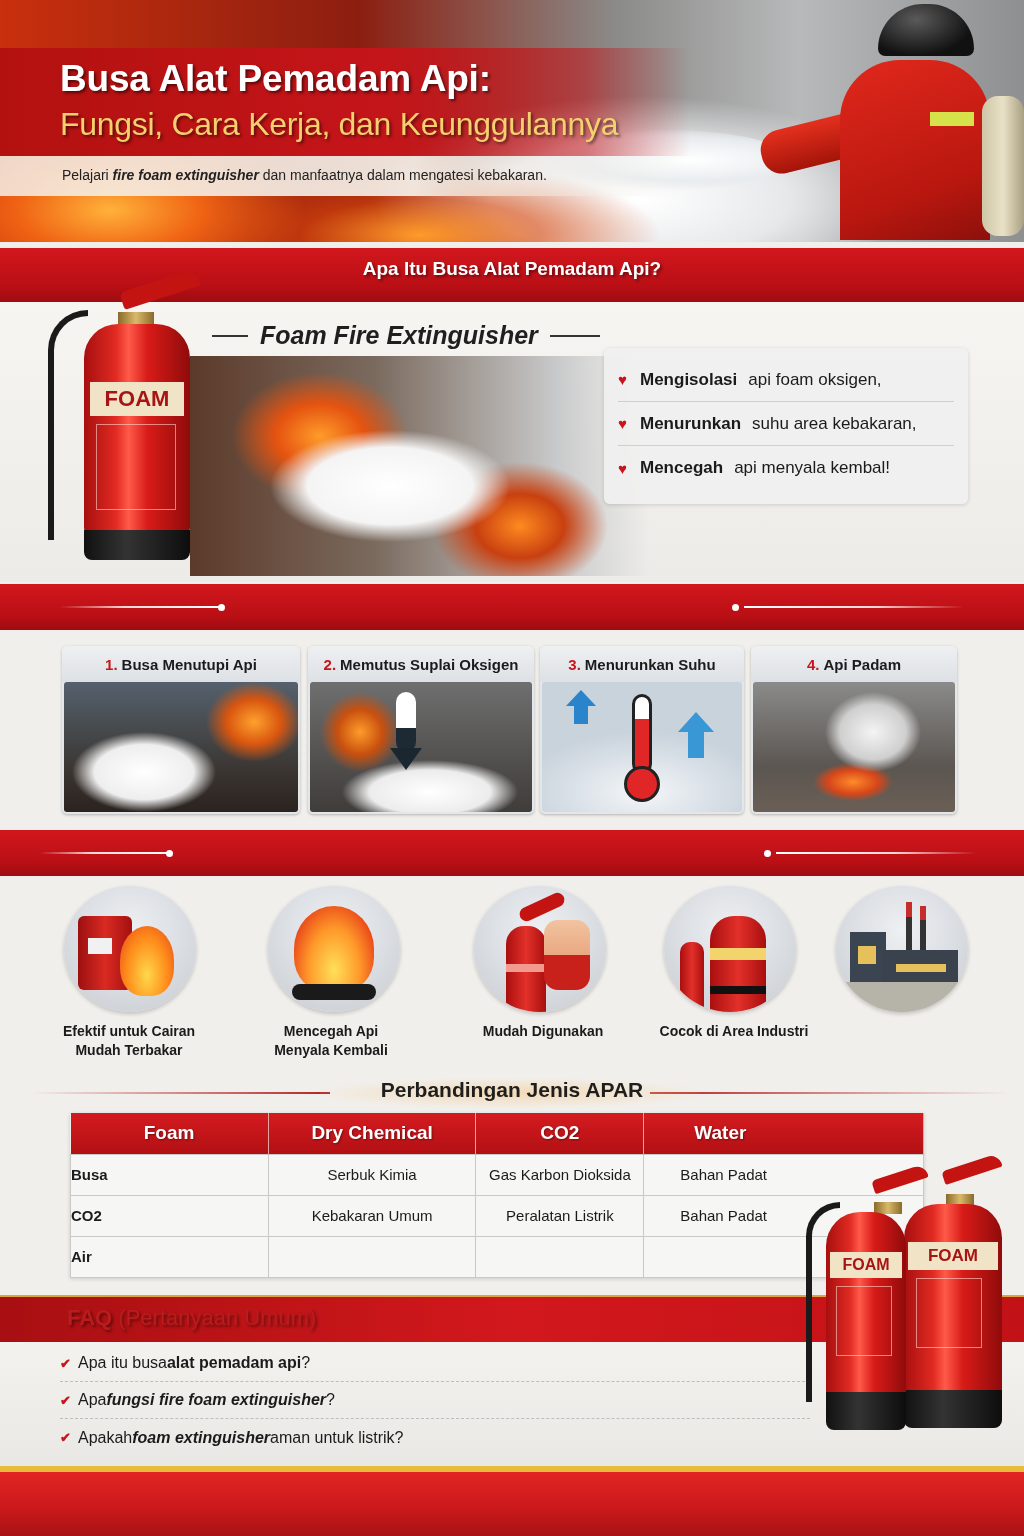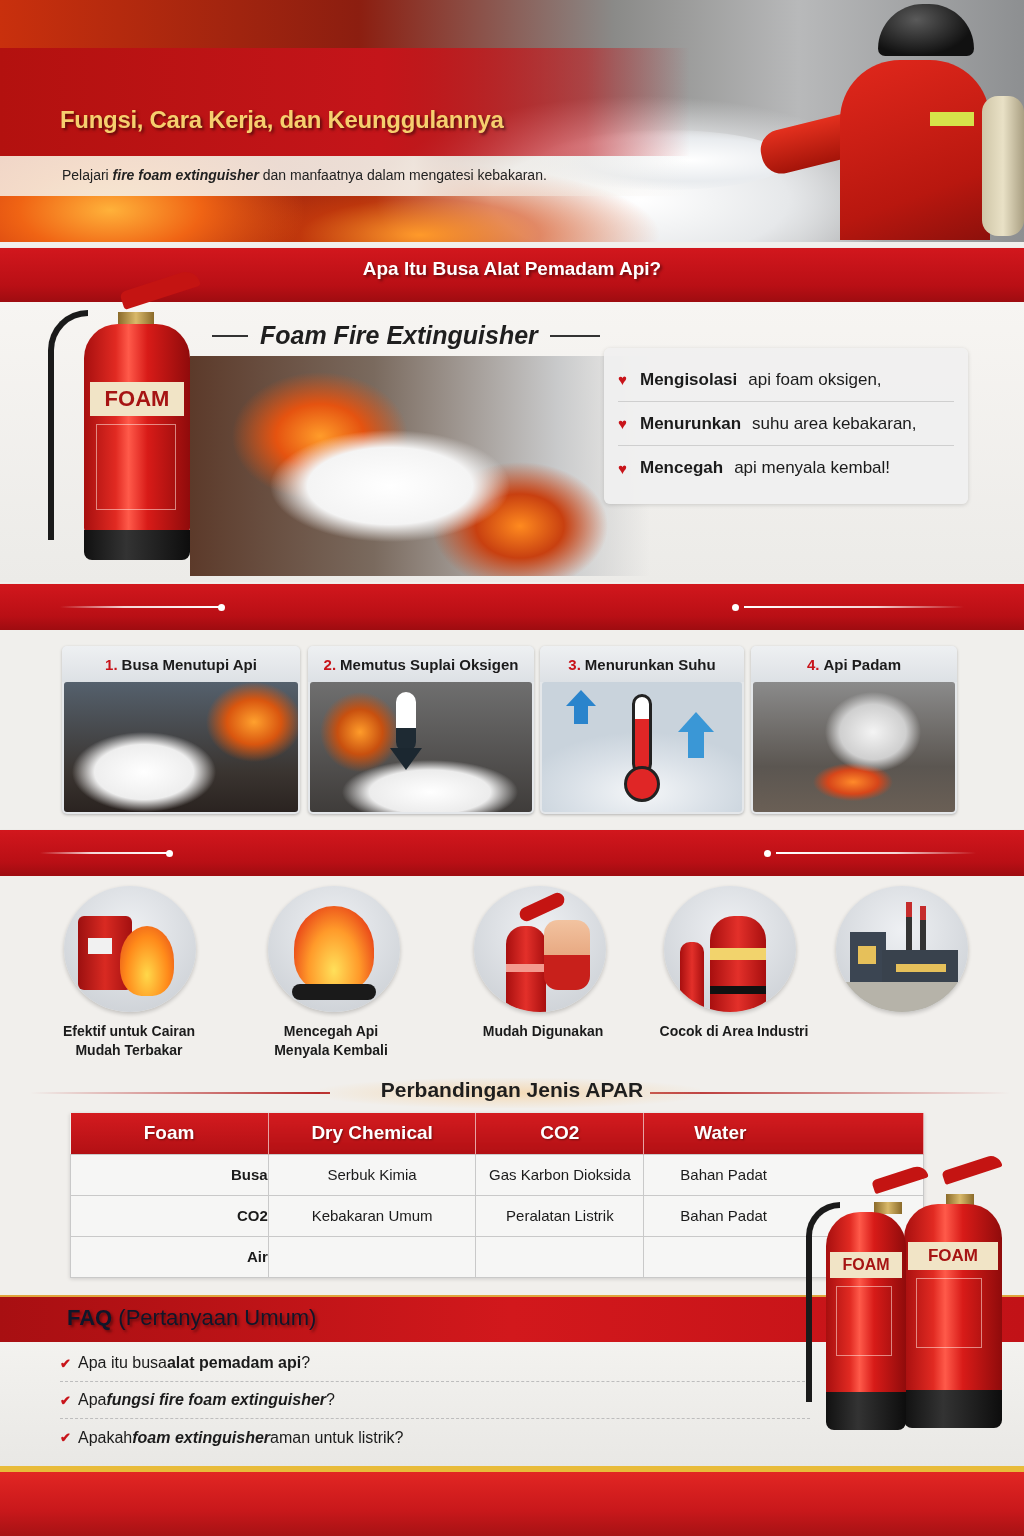--- a/index.html
+++ b/index.html
@@ -7,21 +7,21 @@
 .abs{position:absolute}
 
 #hero{left:0;top:0;width:1024px;height:242px;overflow:hidden;
  background:
   radial-gradient(ellipse 260px 120px at 110px 210px,#ffb23a 0%,#f06414 35%,rgba(180,40,10,0) 75%),
   radial-gradient(ellipse 300px 90px at 420px 235px,#ff9a2a 0%,rgba(220,70,10,.6) 40%,rgba(0,0,0,0) 80%),
   radial-gradient(ellipse 330px 130px at 640px 200px,#ffffff 0%,#e6e8ea 45%,rgba(200,200,200,0) 80%),
   linear-gradient(90deg,#c9300d 0%,#8c1e10 35%,#8a8a88 60%,#b8b9ba 78%,#8d8f91 100%)}
 #hero-band{left:0;top:48px;width:690px;height:108px;background:linear-gradient(90deg,#b3110f 0%,#c4151a 55%,rgba(196,21,26,.55) 85%,rgba(196,21,26,0) 100%)}
 #hero-title{left:60px;top:58px;font-size:37px;font-weight:700;color:#fff;text-shadow:2px 2px 3px rgba(0,0,0,.55);letter-spacing:-.2px}
-#hero-subtitle{left:60px;top:106px;font-size:24px;font-weight:700;color:#f6cf6e;text-shadow:2px 2px 3px rgba(0,0,0,.5);letter-spacing:-.3px}
+#hero-subtitle{left:60px;top:106px;font-size:32px;font-weight:400;color:#f6cf6e;text-shadow:2px 2px 3px rgba(0,0,0,.5);letter-spacing:-.3px}
 #hero-strip{left:0;top:156px;width:690px;height:40px;background:linear-gradient(90deg,rgba(245,240,232,.85),rgba(245,240,232,.92) 60%,rgba(245,240,232,0))}
 #hero-lead{left:62px;top:167px;font-size:14px;color:#222}
 #hero-lead b{font-style:italic;font-weight:700}
 
 #ff-hose{left:540px;top:130px;width:250px;height:60px;border-radius:50%;background:radial-gradient(ellipse at 60% 50%,#fff,#e9ecef 50%,rgba(255,255,255,0) 75%)}
 #ff-body{left:840px;top:60px;width:150px;height:180px;border-radius:60px 60px 0 0;background:linear-gradient(160deg,#e1281c,#b8170f 70%,#8d100b)}
 #ff-arm{left:760px;top:120px;width:120px;height:44px;border-radius:20px;background:linear-gradient(180deg,#e4301e,#a41409);transform:rotate(-14deg)}
 #ff-stripe{left:930px;top:112px;width:44px;height:14px;background:#d6e24a}
 #ff-helmet{left:878px;top:4px;width:96px;height:52px;border-radius:50px 50px 8px 8px;background:radial-gradient(ellipse at 40% 30%,#5a5a5a,#111 70%)}
 #ff-tank{left:982px;top:96px;width:42px;height:140px;border-radius:16px;background:linear-gradient(90deg,#cfc6a8,#e9e1c6,#a99f82)}
@@ -63,42 +63,43 @@
 
 #adv-panel{left:0;top:876px;width:1024px;height:200px;background:#f1efec}
 .adv{position:absolute;top:886px;width:132px;height:126px;border-radius:50%;overflow:hidden;background:radial-gradient(circle at 50% 35%,#eef0f3,#cfd3d8 80%);box-shadow:0 2px 4px rgba(0,0,0,.2)}
 .adv-label{position:absolute;top:1022px;width:170px;text-align:center;font-size:14px;font-weight:700;color:#1b1b1b;line-height:19px}
 
 #cmp-glow{left:320px;top:1078px;width:380px;height:30px;background:radial-gradient(ellipse at center,#f3d9b5 0%,rgba(243,217,181,0) 75%)}
 #cmp-title{left:0;width:1024px;top:1078px;text-align:center;font-size:21px;font-weight:700;color:#1e1e1e}
 #cmp-table{left:70px;top:1113px;width:854px;border-collapse:collapse;box-shadow:0 1px 4px rgba(0,0,0,.15)}
 #cmp-table th{height:41px;background:linear-gradient(180deg,#d41b1f,#b21014);color:#fff;font-size:19px;font-weight:700;text-shadow:1px 1px 2px rgba(0,0,0,.4);border-right:1px solid #e7a3a3}
 #cmp-table td{height:41px;background:rgba(246,246,245,.95);border:1px solid #c9c9c9;font-size:15px;text-align:center;color:#1b1b1b}
-#cmp-table td.c0{text-align:right;font-weight:700}
+#cmp-table td.c0{text-align:left;font-weight:700}
 #cmp-table td.c3{font-weight:400}
 
 #faq-banner{left:0;top:1295px;width:1024px;height:47px;background:linear-gradient(90deg,#a80f12,#d2181c 50%,#c21217);border-top:2px solid #e0a43b}
-#faq-title{left:67px;top:1305px;font-size:22px;color:#0f172a;text-shadow:2px 2px 3px rgba(0,0,0,.45)}
+#faq-title{left:67px;top:1305px;font-size:22px;color:#b91c1c;text-shadow:2px 2px 3px rgba(0,0,0,.45)}
 #faq-title b{font-weight:700}
 #faq-panel{left:0;top:1342px;width:1024px;height:124px;background:linear-gradient(180deg,#f3f2ef,#e9e8e5)}
 .faq{position:absolute;left:60px;width:750px;height:37px;display:flex;align-items:center;font-size:16px;color:#1b1b1b;border-bottom:1px dashed #bdbdbd}
 .faq .ck{color:#c8141a;font-size:13px;width:18px;font-weight:700}
 #footer{left:0;top:1466px;width:1024px;height:70px;border-top:6px solid #e8bb3a;background:linear-gradient(180deg,#e22623,#c9181b 60%,#a61214)}
 </style>
 </head>
 <body>
 
 <div id="hero" class="abs">
   <div id="ff-hose" class="abs"></div>
   <div id="ff-arm" class="abs"></div>
   <div id="ff-body" class="abs"></div>
   <div id="ff-stripe" class="abs"></div>
   <div id="ff-helmet" class="abs"></div>
   <div id="ff-tank" class="abs"></div>
   <div id="hero-band" class="abs"></div>
+  <div id="hero-title" class="abs">Busa Alat Pemadam Api:</div>
   <div id="hero-subtitle" class="abs">Fungsi, Cara Kerja, dan Keunggulannya</div>
   <div id="hero-strip" class="abs"></div>
   <div id="hero-lead" class="abs"><span>Pelajari </span><b>fire foam extinguisher</b><span> dan manfaatnya  dalam mengatesi kebakaran.</span></div>
 </div>
 
 <div class="abs banner" style="top:248px;height:54px">
   <div class="banner-title" style="top:10px;font-size:19px">Apa Itu Busa Alat Pemadam Api?</div>
 </div>
 <div id="whatis-panel" class="abs"></div>
 <div id="foam-photo" class="abs"></div>

